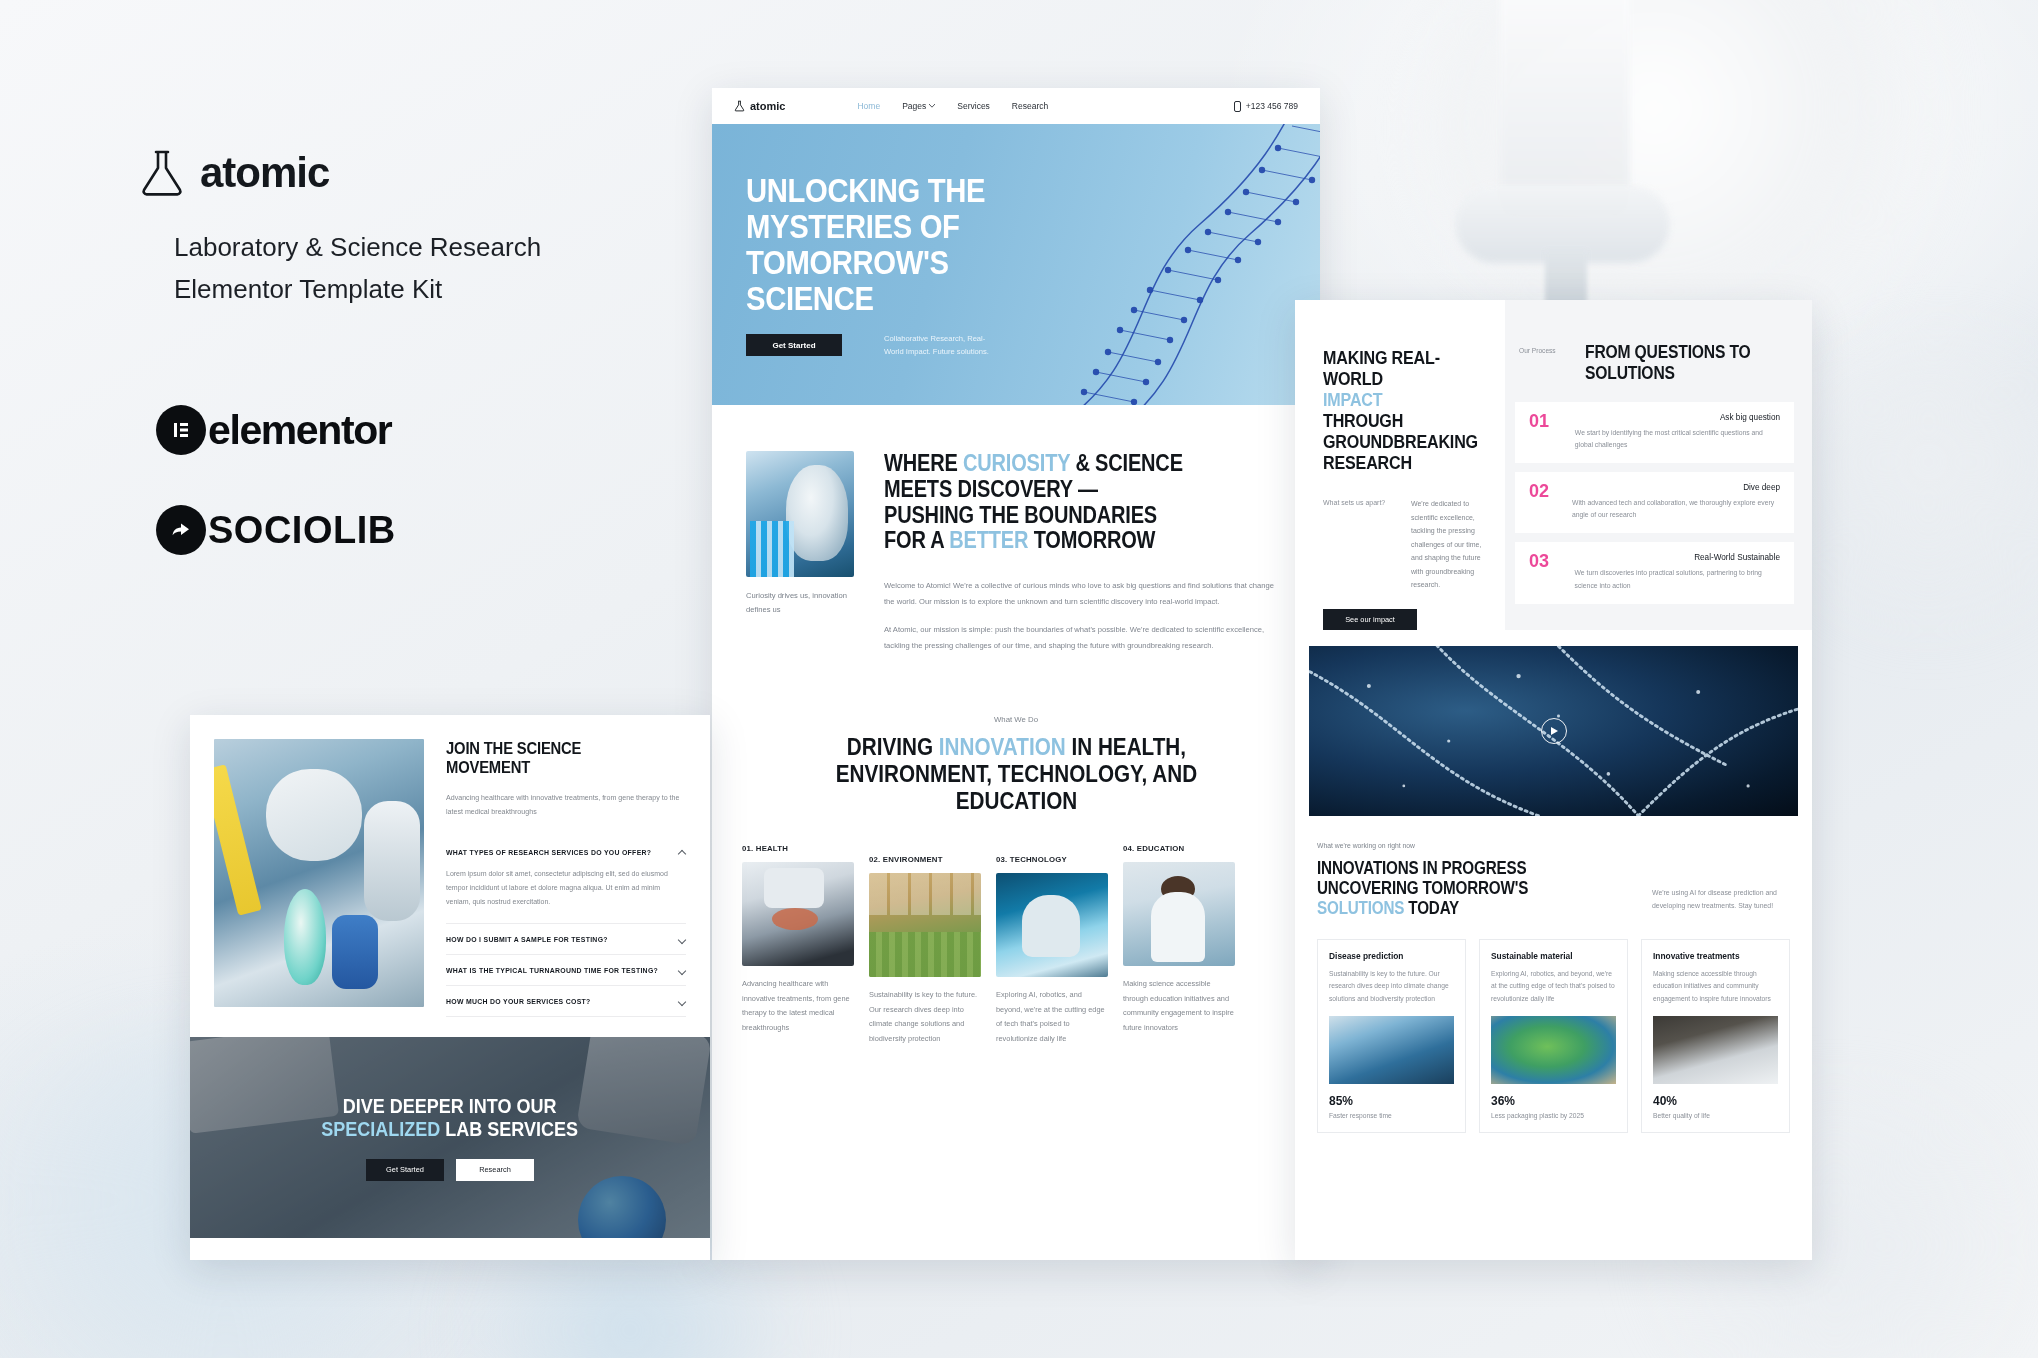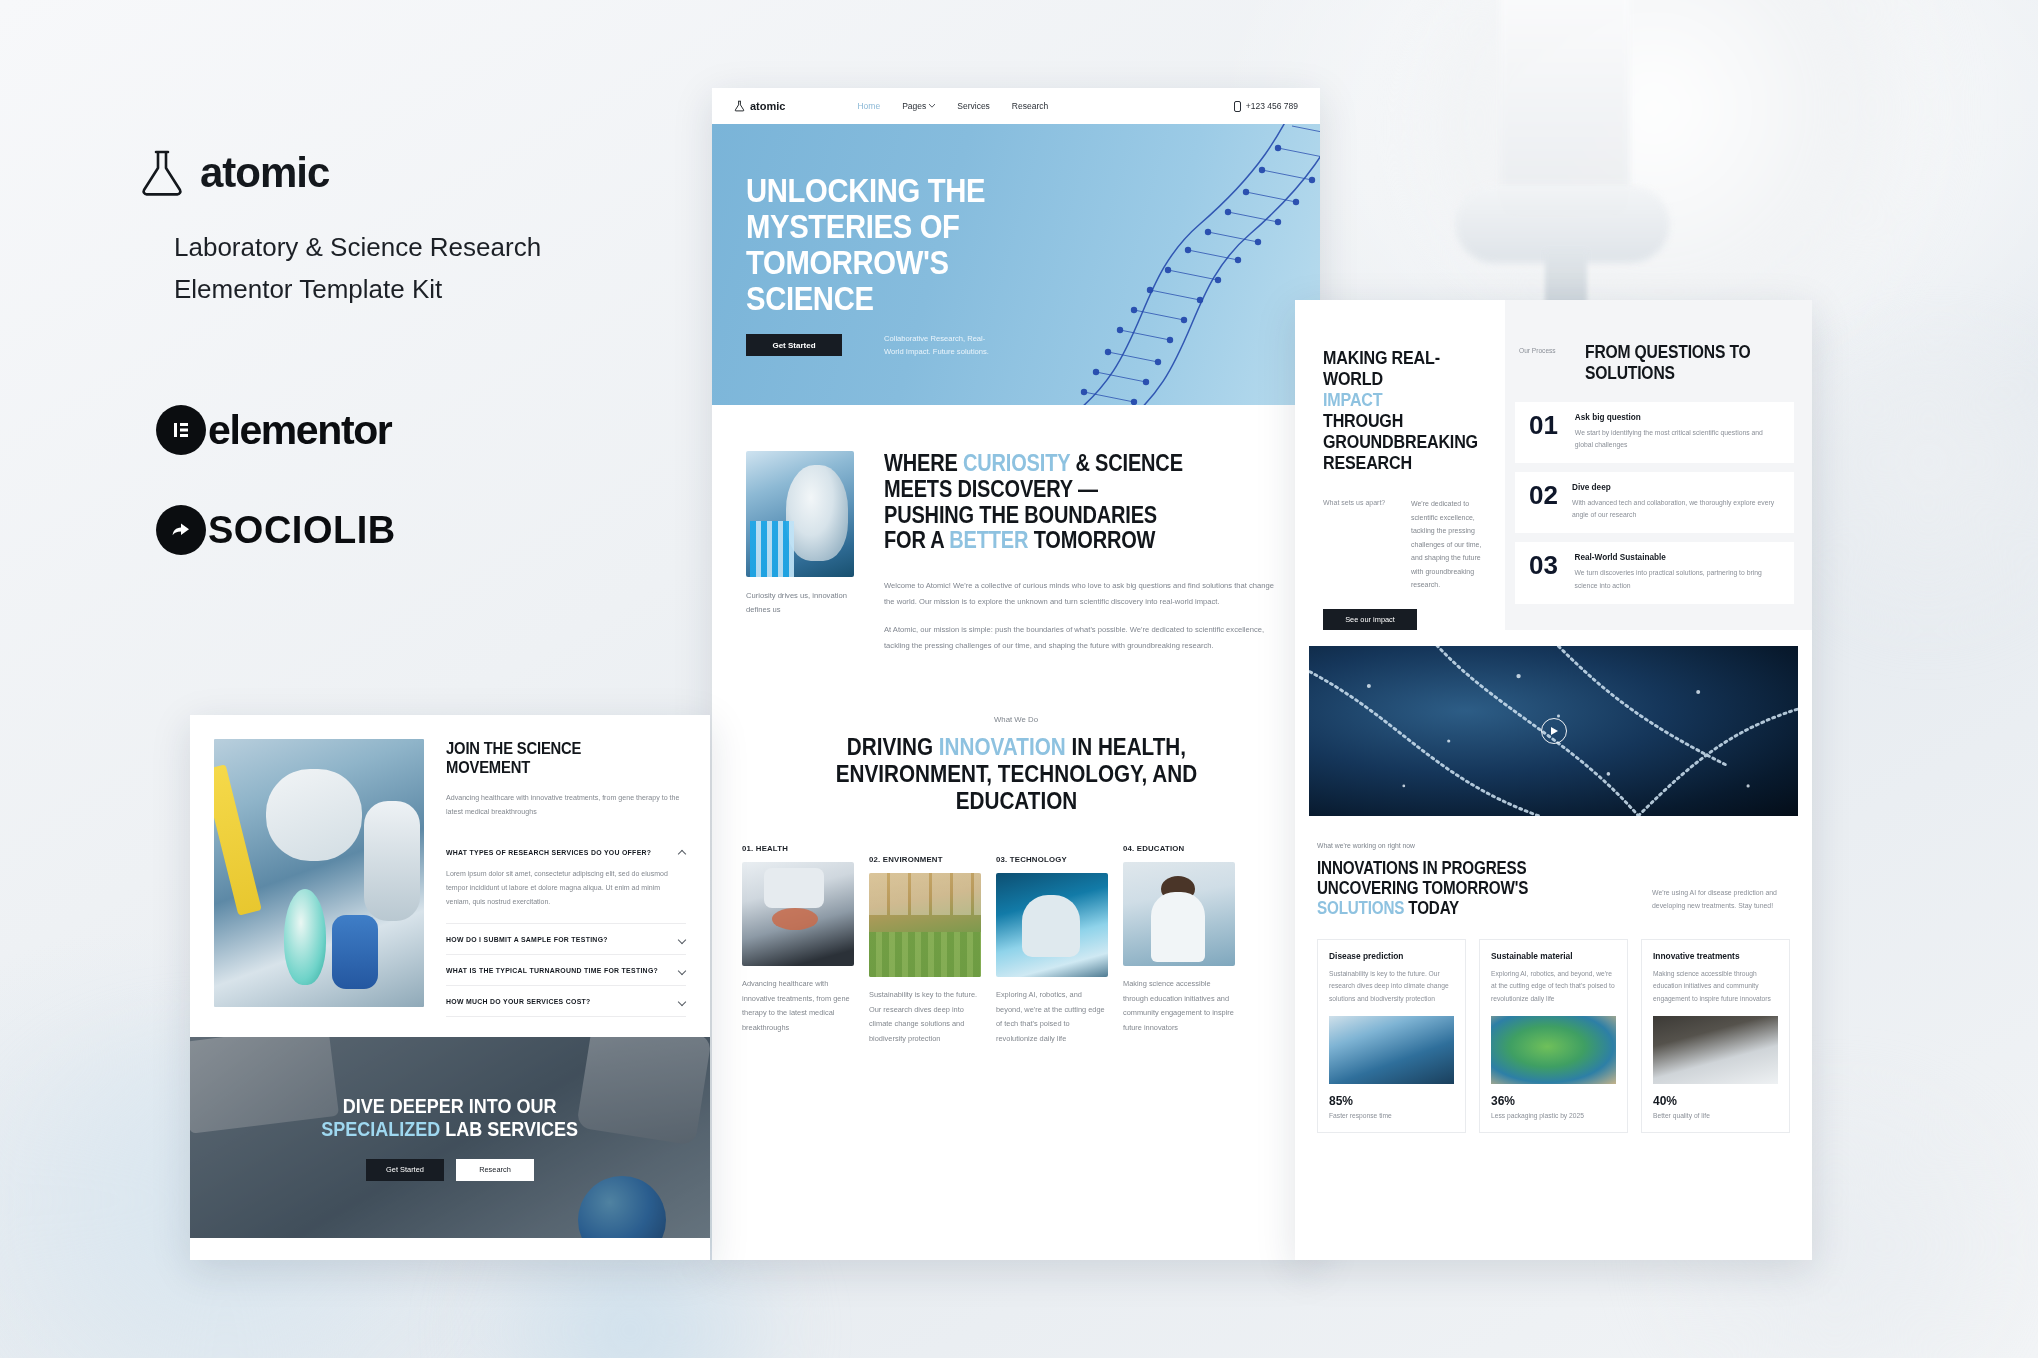--- a/index.html
+++ b/index.html
@@ -109,23 +109,23 @@
   .impact-q { width:72px; font-size:7px; line-height:1.8; color:#8b9098; }
   .impact-t { flex:1; font-size:7px; line-height:1.92; color:#83888f; }
   .dark-btn { margin-top:17px; width:94px; height:21px; background:#171c23; color:#fff; font-size:7.4px;
               display:flex; align-items:center; justify-content:center; }
   .impact-r { flex:1; background:#f4f5f7; padding:22px 18px 22px 0; margin-top:-47px; padding-top:42px; }
   .proc-top { display:flex; gap:14px; padding-left:14px; }
   .proc-tag { font-size:6.6px; color:#8b9098; padding-top:5px; width:52px; }
   .proc-h2 { font-size:18px; line-height:1.14; flex:1; }
   .proc-list { margin-top:19px; padding-left:10px; display:flex; flex-direction:column; gap:9px; }
   .proc-item { background:#fff; display:flex; gap:12px; padding:11px 14px 12px 14px; }
-  .proc-num { font-size:26px; font-weight:800; color:#0f172a; line-height:.95; width:40px;
+  .proc-num { font-size:18px; font-weight:800; color:#ec4899; line-height:.95; width:40px;
               font-family:"Liberation Sans Narrow","Liberation Sans",sans-serif; }
-  .proc-ttl { font-size:8.2px; font-weight:700; color:#141920; }
+  .proc-ttl { font-size:8.2px; font-weight:400; color:#141920;text-align:right; }
   .proc-dsc { margin-top:5px; font-size:6.8px; line-height:1.78; color:#8b9098; }
 
   .video { margin:16px 14px 0 14px; height:170px; position:relative; overflow:hidden;
      background:radial-gradient(ellipse at 32% 38%, #2d5d86 0%, #15365a 42%, #081a2e 78%, #040d18 100%); }
   .play { position:absolute; left:50%; top:50%; transform:translate(-50%,-50%); width:26px; height:26px;
           border:1.4px solid rgba(255,255,255,.92); border-radius:50%; display:flex; align-items:center; justify-content:center; }
   .play i { width:0;height:0;border-left:7px solid #fff;border-top:4.5px solid transparent;border-bottom:4.5px solid transparent;margin-left:2px; }
 
   .innov { padding:26px 22px 0 22px; }
   .innov-row { display:flex; }

